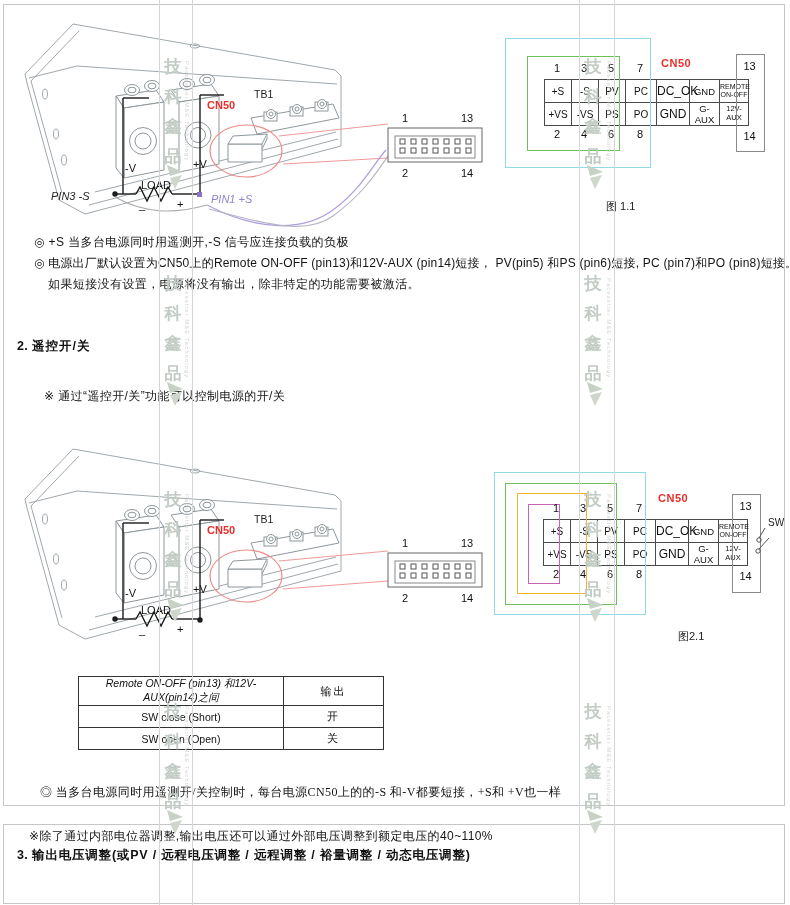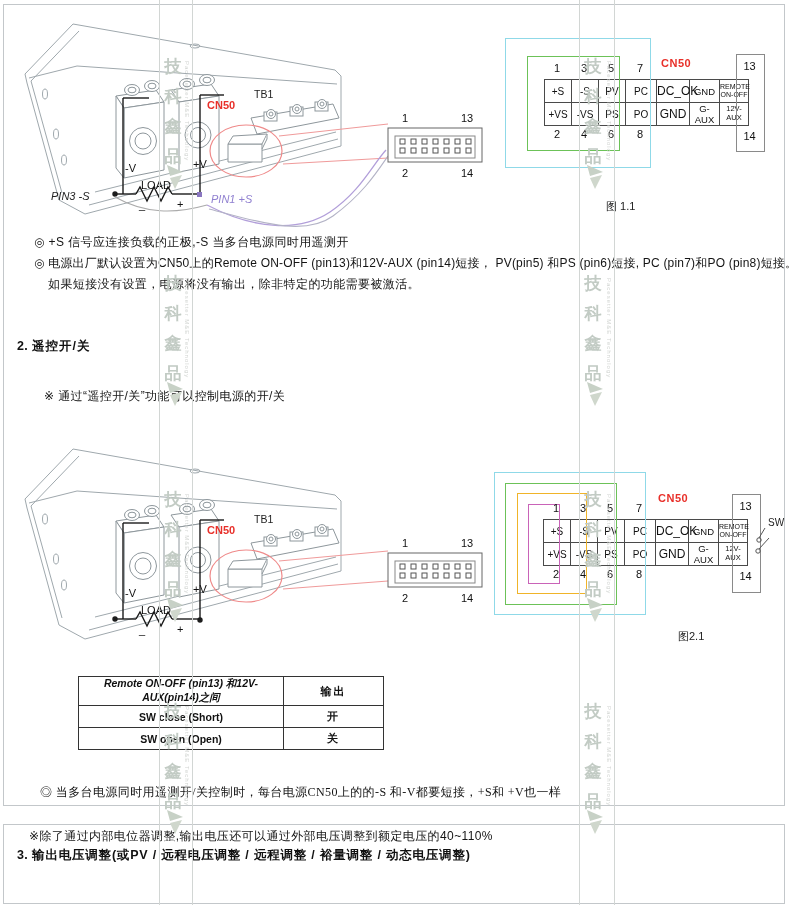--- a/index.html
+++ b/index.html
@@ -196,21 +196,21 @@
   </table>
 <span class="pin-num" style="left:549px;top:128px;">2</span>
 <span class="pin-num" style="left:576px;top:128px;">4</span>
 <span class="pin-num" style="left:603px;top:128px;">6</span>
 <span class="pin-num" style="left:632px;top:128px;">8</span>
 <div class="tall-box" style="left:736px;top:54px;width:27px;height:96px;"></div>
 <span class="tb-num" style="left:736px;top:60px;">13</span>
 <span class="tb-num" style="left:736px;top:130px;">14</span>
 <div class="fig-cap" style="left:606px;top:199px;">图 1.1</div>
 
-<div class="para" style="left:34px;top:234px;">◎ +S 信号应连接负载的正极,-S 当多台电源同时用遥测开</div>
+<div class="para" style="left:34px;top:234px;">◎ +S 当多台电源同时用遥测开,-S 信号应连接负载的负极</div>
 <div class="para" style="left:34px;top:255px;letter-spacing:0.2px;">◎ 电源出厂默认设置为CN50上的Remote ON-OFF (pin13)和12V-AUX (pin14)短接， PV(pin5) 和PS (pin6)短接, PC (pin7)和PO (pin8)短接。</div>
 <div class="para" style="left:48px;top:276px;">如果短接没有设置，电源将没有输出，除非特定的功能需要被激活。</div>
 
 <div class="head" style="left:17px;top:338px;">
   <span>2.</span>
   <span style="letter-spacing:1px;">遥控开/关</span>
 </div>
 <div class="para" style="left:44px;top:360px;margin-top:28px;">※ 通过“遥控开/关”功能可以控制电源的开/关</div>
 
 <svg class="draw" style="left:15px;top:433px;" width="470" height="230" viewBox="0 0 470 230">
@@ -365,21 +365,21 @@
 <span class="tb-num" style="left:732px;top:570px;">14</span>
 <svg class="swsym" style="left:752px;top:512px;" width="36" height="48" viewBox="0 0 36 48">
   <text x="16" y="14" font-size="10" fill="#222">SW</text>
   <path d="M13,16 L7,26" stroke="#555" fill="none"></path>
   <circle cx="7" cy="28" r="2.2" stroke="#555" fill="none"></circle>
   <circle cx="6" cy="39" r="2.2" stroke="#555" fill="none"></circle>
   <path d="M7,37 L17,26" stroke="#555" fill="none"></path>
 </svg>
 <div class="fig-cap" style="left:637px;top:629px;padding-left:41px;">图2.1</div>
 
-<table class="sw-table" style="left:78px;top:676px;width:305px;font-weight:bold;">
+<table class="sw-table" style="left:78px;top:676px;width:305px;">
   <colgroup>
       <col style="width:205px">
       <col style="width:100px">
     </colgroup>
   <tbody>
       <tr>
     <td class="italic">Remote ON-OFF (pin13) 和12V-AUX(pin14)之间</td>
     <td class="cjk">输出</td>
   </tr>
   <tr>

